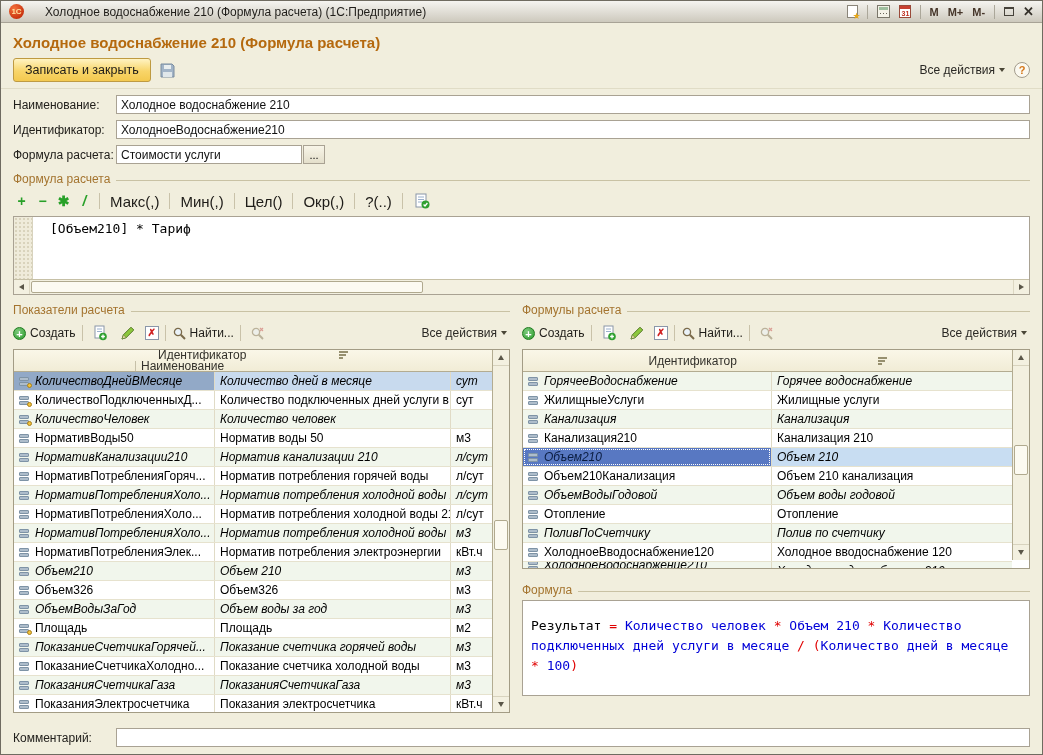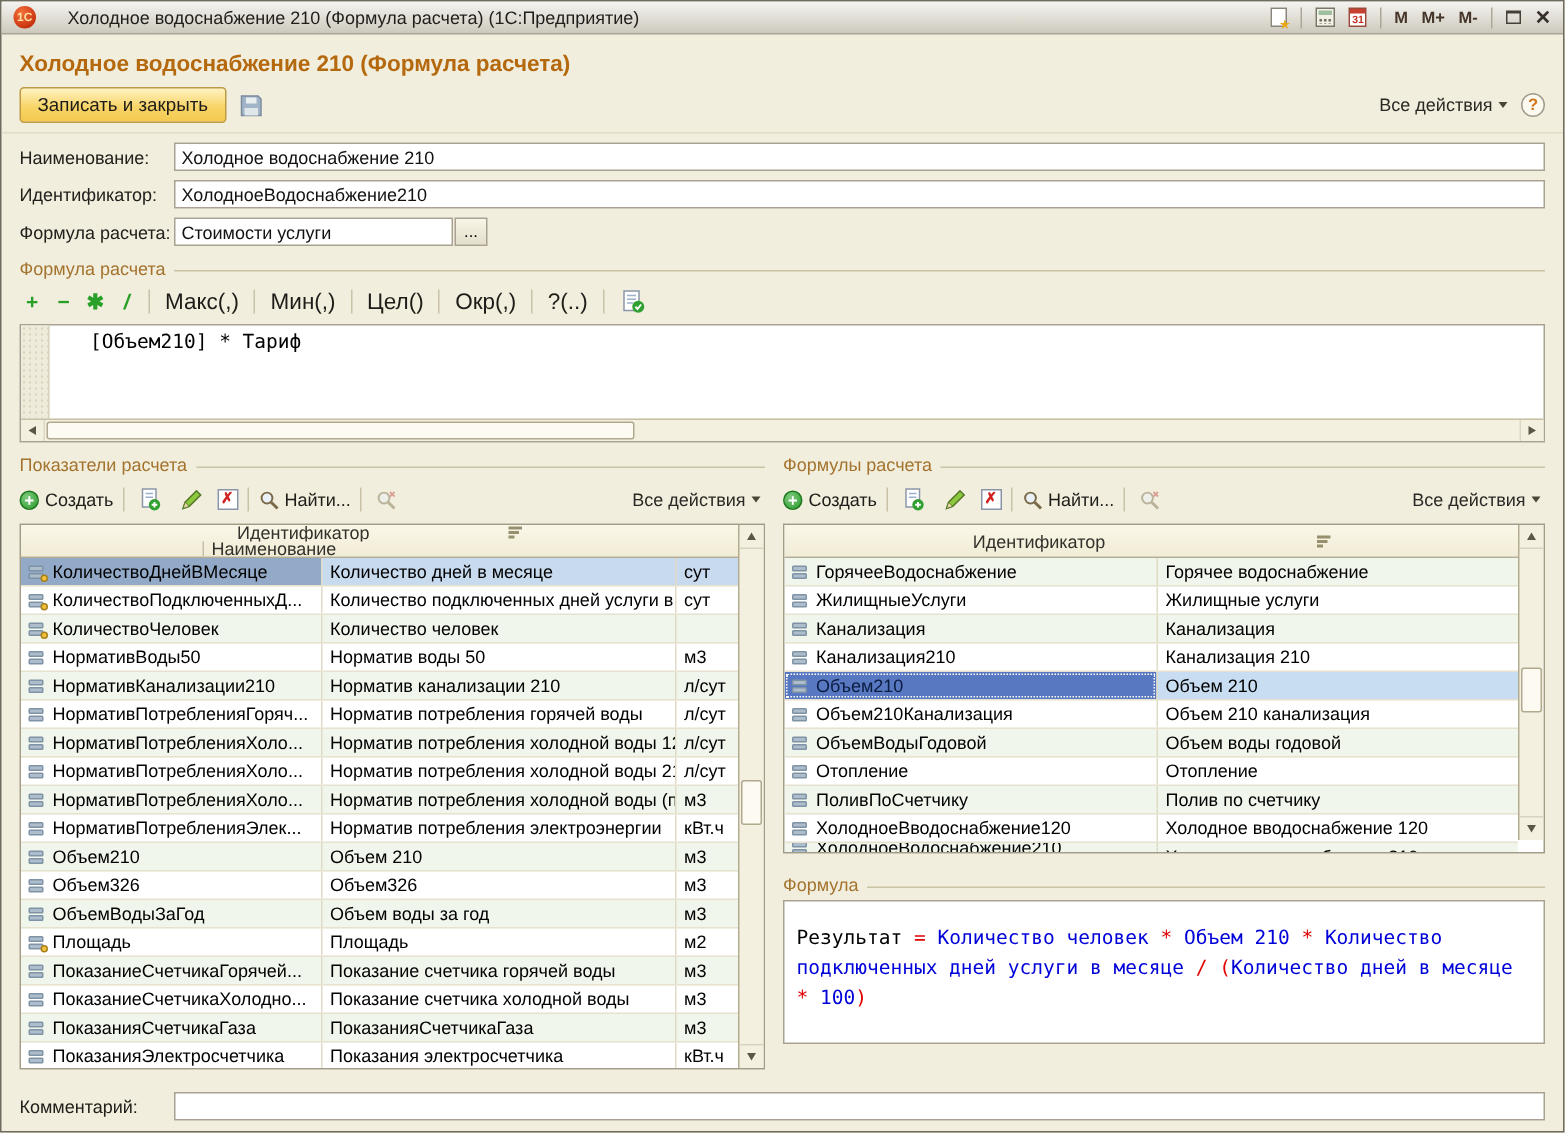--- a/index.html
+++ b/index.html
@@ -50,21 +50,21 @@
   .gcap .line{flex:1;height:1px;background:#C9C2A4;margin-top:2px;}
 
   
   .etb{display:flex;align-items:center;gap:8px;margin:3px 14px 0;height:24px;font-size:12px;}
   .op{color:#28A028;font-weight:bold;font-size:14px;width:13px;text-align:center;}
   .op-div{font-style:italic;}
   .sep{width:1px;height:16px;background:#C9C2A9;}
   .fnbtn{font-size:15px;color:#1E1C18;padding:0 2px;}
   .editor{margin:3px 12px 0;height:79px;border:1px solid #A9A293;background:#fff;position:relative;}
   .gutter{position:absolute;left:0;top:0;bottom:15px;width:19px;background-color:#EFEBDA;border-right:1px solid #D8D3BE;background-image:radial-gradient(#D9D3BC 1px,transparent 1px);background-size:4px 4px;}
-  .ecode{position:absolute;left:20px;top:4px;right:2px;font-family:"DejaVu Sans Mono",monospace;font-size:13px;color:#000;white-space:pre;padding-left:26px;}
+  .ecode{position:absolute;left:20px;top:4px;right:2px;font-family:"DejaVu Sans Mono",monospace;font-size:13px;color:#000;white-space:pre;padding-left:16px;}
   .hscroll{position:absolute;left:0;right:0;bottom:0;height:15px;background:#F3F0E0;border-top:1px solid #C6C0A6;}
   .ha{position:absolute;top:0;bottom:0;width:16px;display:flex;align-items:center;justify-content:center;}
   .ha.left{left:0;border-right:1px solid #DCD7C2;}
   .ha.right{right:0;border-left:1px solid #DCD7C2;}
   .hthumb{position:absolute;left:17px;width:392px;top:1px;bottom:1px;background:#FCFAF1;border:1px solid #B0A98E;border-radius:2px;}
   .tri-l{width:0;height:0;border-top:3.5px solid transparent;border-bottom:3.5px solid transparent;border-right:5px solid #5A5648;}
   .tri-r{width:0;height:0;border-top:3.5px solid transparent;border-bottom:3.5px solid transparent;border-left:5px solid #5A5648;}
   .tri-u{width:0;height:0;border-left:3.5px solid transparent;border-right:3.5px solid transparent;border-bottom:5px solid #5A5648;}
   .tri-d{width:0;height:0;border-left:3.5px solid transparent;border-right:3.5px solid transparent;border-top:5px solid #5A5648;}
 
@@ -95,21 +95,21 @@
   .ttbl-r .c1{width:248px;}
   .ttbl-r .c2{flex:1;border-left:1px solid #C6C0A8;}
   .sort{width:9px;height:8px;margin-left:auto;flex:none;background:
     linear-gradient(#97906F,#97906F) 0 0/9px 2px no-repeat,
     linear-gradient(#97906F,#97906F) 0 3px/7px 2px no-repeat,
     linear-gradient(#97906F,#97906F) 0 6px/4px 2px no-repeat;}
   .tbody{position:absolute;top:22px;left:0;right:17px;bottom:0;overflow:hidden;}
   .trow{display:flex;height:19px;line-height:18px;font-size:12px;border-bottom:1px solid #E6E2CE;}
   .trow .cell{padding:0 5px;overflow:hidden;white-space:nowrap;}
   .trow .c2,.trow .c3{border-left:1px solid #E0DBC6;}
-  .trow.alt{background:#F1F6EC;}
+  .trow.alt{background:#F1F6EC;font-style:italic;}
   .trow .c1{display:flex;align-items:center;gap:5px;}
   .ttbl-l .trow.sel .c1{background:#92A9C7;}
   .ttbl-l .trow.sel .c2,.ttbl-l .trow.sel .c3{background:#C8DAEE;}
   .ttbl-r .trow.sel .c1{background:#5878C2;outline:1px dotted #FFFFFF;outline-offset:-2px;color:#0A1C40;}
   .ttbl-r .trow.sel .c2{background:#C8DDF2;}
   .trow.clip{height:7px;}
   .ric{width:11px;height:9px;position:relative;flex:none;}
   .ric::before{content:"";position:absolute;left:0;top:0;width:8px;height:2px;background:#AEBDCB;border:1px solid #7E93A6;border-radius:1px;}
   .ric::after{content:"";position:absolute;left:0;top:5px;width:8px;height:2px;background:#AEBDCB;border:1px solid #7E93A6;border-radius:1px;}
   .ric i{display:none;position:absolute;right:-2px;bottom:-2px;width:5px;height:5px;border-radius:50%;background:#F2C33A;border:1px solid #A87F1E;z-index:1;}

